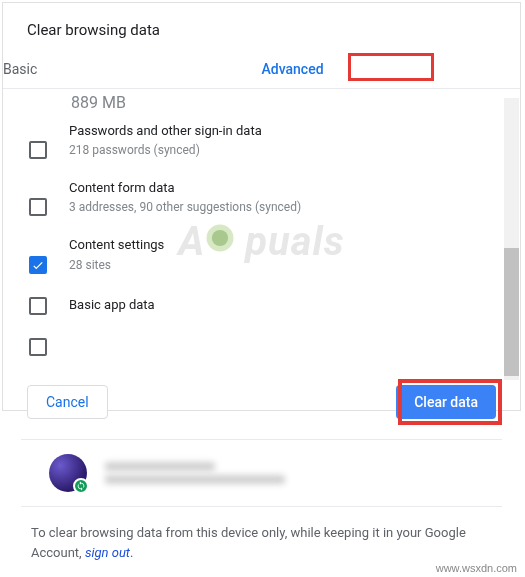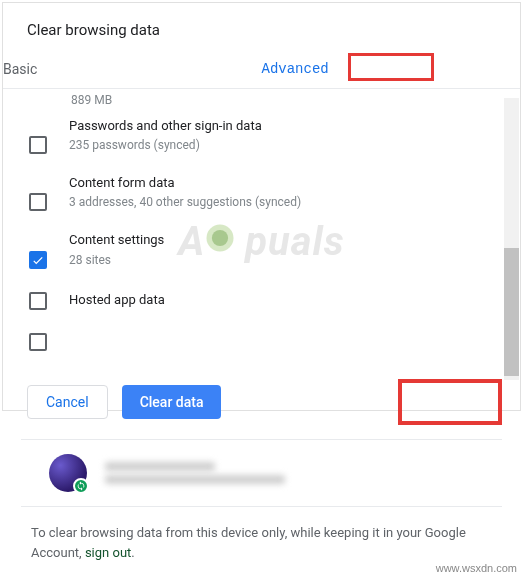--- a/index.html
+++ b/index.html
@@ -37,39 +37,38 @@
     flex: 1;
     font-size: 14px;
     color: #5f6368;
     height: 40px;
     line-height: 40px;
     position: relative;
   }
   .tab.active {
     color: #1a73e8;
     font-weight: 500;
-    font-family: Liberation Mono, monospace;
   }
   .tab-highlight {
     position: absolute;
     border: 3px solid #e53935;
     top: 4px;
     padding: 2px 6px;
     left: 50%;
     transform: translateX(-50%);
     height: 28px;
     pointer-events: none;
   }
   .content {
     padding: 0 24px 0 24px;
     height: 280px;
     position: relative;
   }
   .truncated {
-    font-size: 12px;
+    font-size: 16px;
     color: #80868b;
     padding: 4px 44px 0 44px;
   }
   .item {
     display: flex;
     align-items: flex-end;
     padding: 10px 0 10px 0;
   }
   .checkbox {
     width: 18px;
@@ -112,21 +111,21 @@
   }
   .scrollbar-thumb {
     position: absolute;
     width: 15px;
     height: 128px;
     background: #c1c1c1;
     top: 150px;
   }
   .buttons-row {
     display: flex;
-    justify-content: flex-start;
+    justify-content: space-between;
     padding: 16px 24px 20px 24px;
     gap: 0;
     position: relative;
   }
   .btn {
     height: 34px;
     padding: 0 18px;
     font-size: 14px;
     border-radius: 4px;
     display: inline-flex;
@@ -194,21 +193,21 @@
     background: #cfcfcf;
     filter: blur(3px);
     margin: 4px 0;
   }
   .footer-note {
     padding: 16px 28px 0 28px;
     font-size: 13px;
     color: #5f6368;
     line-height: 1.5;
   }
-  .footer-note .link { color: #14532d; }
+  .footer-note .link { color: #1d4ed8; font-style: italic; }
   .watermark {
     position: absolute;
     top: 215px;
     left: 0;
     right: 0;
     text-align: center;
     font-size: 40px;
     font-weight: 700;
     color: rgba(120,120,120,0.18);
     letter-spacing: 1px;
@@ -252,52 +251,52 @@
 
   <div class="content">
     <div class="truncated">889 MB</div>
 
     <div class="item">
       <div class="checkbox">
         
       </div>
       <div class="item-text">
         <div class="item-title">Passwords and other sign-in data</div>
-        <div class="item-sub">235 passwords (synced)</div>
+        <div class="item-sub">218 passwords (synced)</div>
       </div>
     </div>
 
     <div class="item">
       <div class="checkbox">
         
       </div>
       <div class="item-text">
         <div class="item-title">Content form data</div>
-        <div class="item-sub">3 addresses, 40 other suggestions (synced)</div>
+        <div class="item-sub">3 addresses, 90 other suggestions (synced)</div>
       </div>
     </div>
 
     <div class="item">
       <div class="checkbox checked">
         <svg viewBox="0 0 24 24">
             <path fill="#fff" d="M9 16.2l-3.5-3.5L4 14.2 9 19.2 20 8.2l-1.5-1.5z"></path>
           </svg>
       </div>
       <div class="item-text">
         <div class="item-title">Content settings</div>
         <div class="item-sub">28 sites</div>
       </div>
     </div>
 
     <div class="item">
       <div class="checkbox">
         
       </div>
       <div class="item-text">
-        <div class="item-title">Hosted app data</div>
+        <div class="item-title">Basic app data</div>
       </div>
     </div>
 
     <div class="item">
       <div class="checkbox">
         
       </div>
     </div>
   </div>
 

